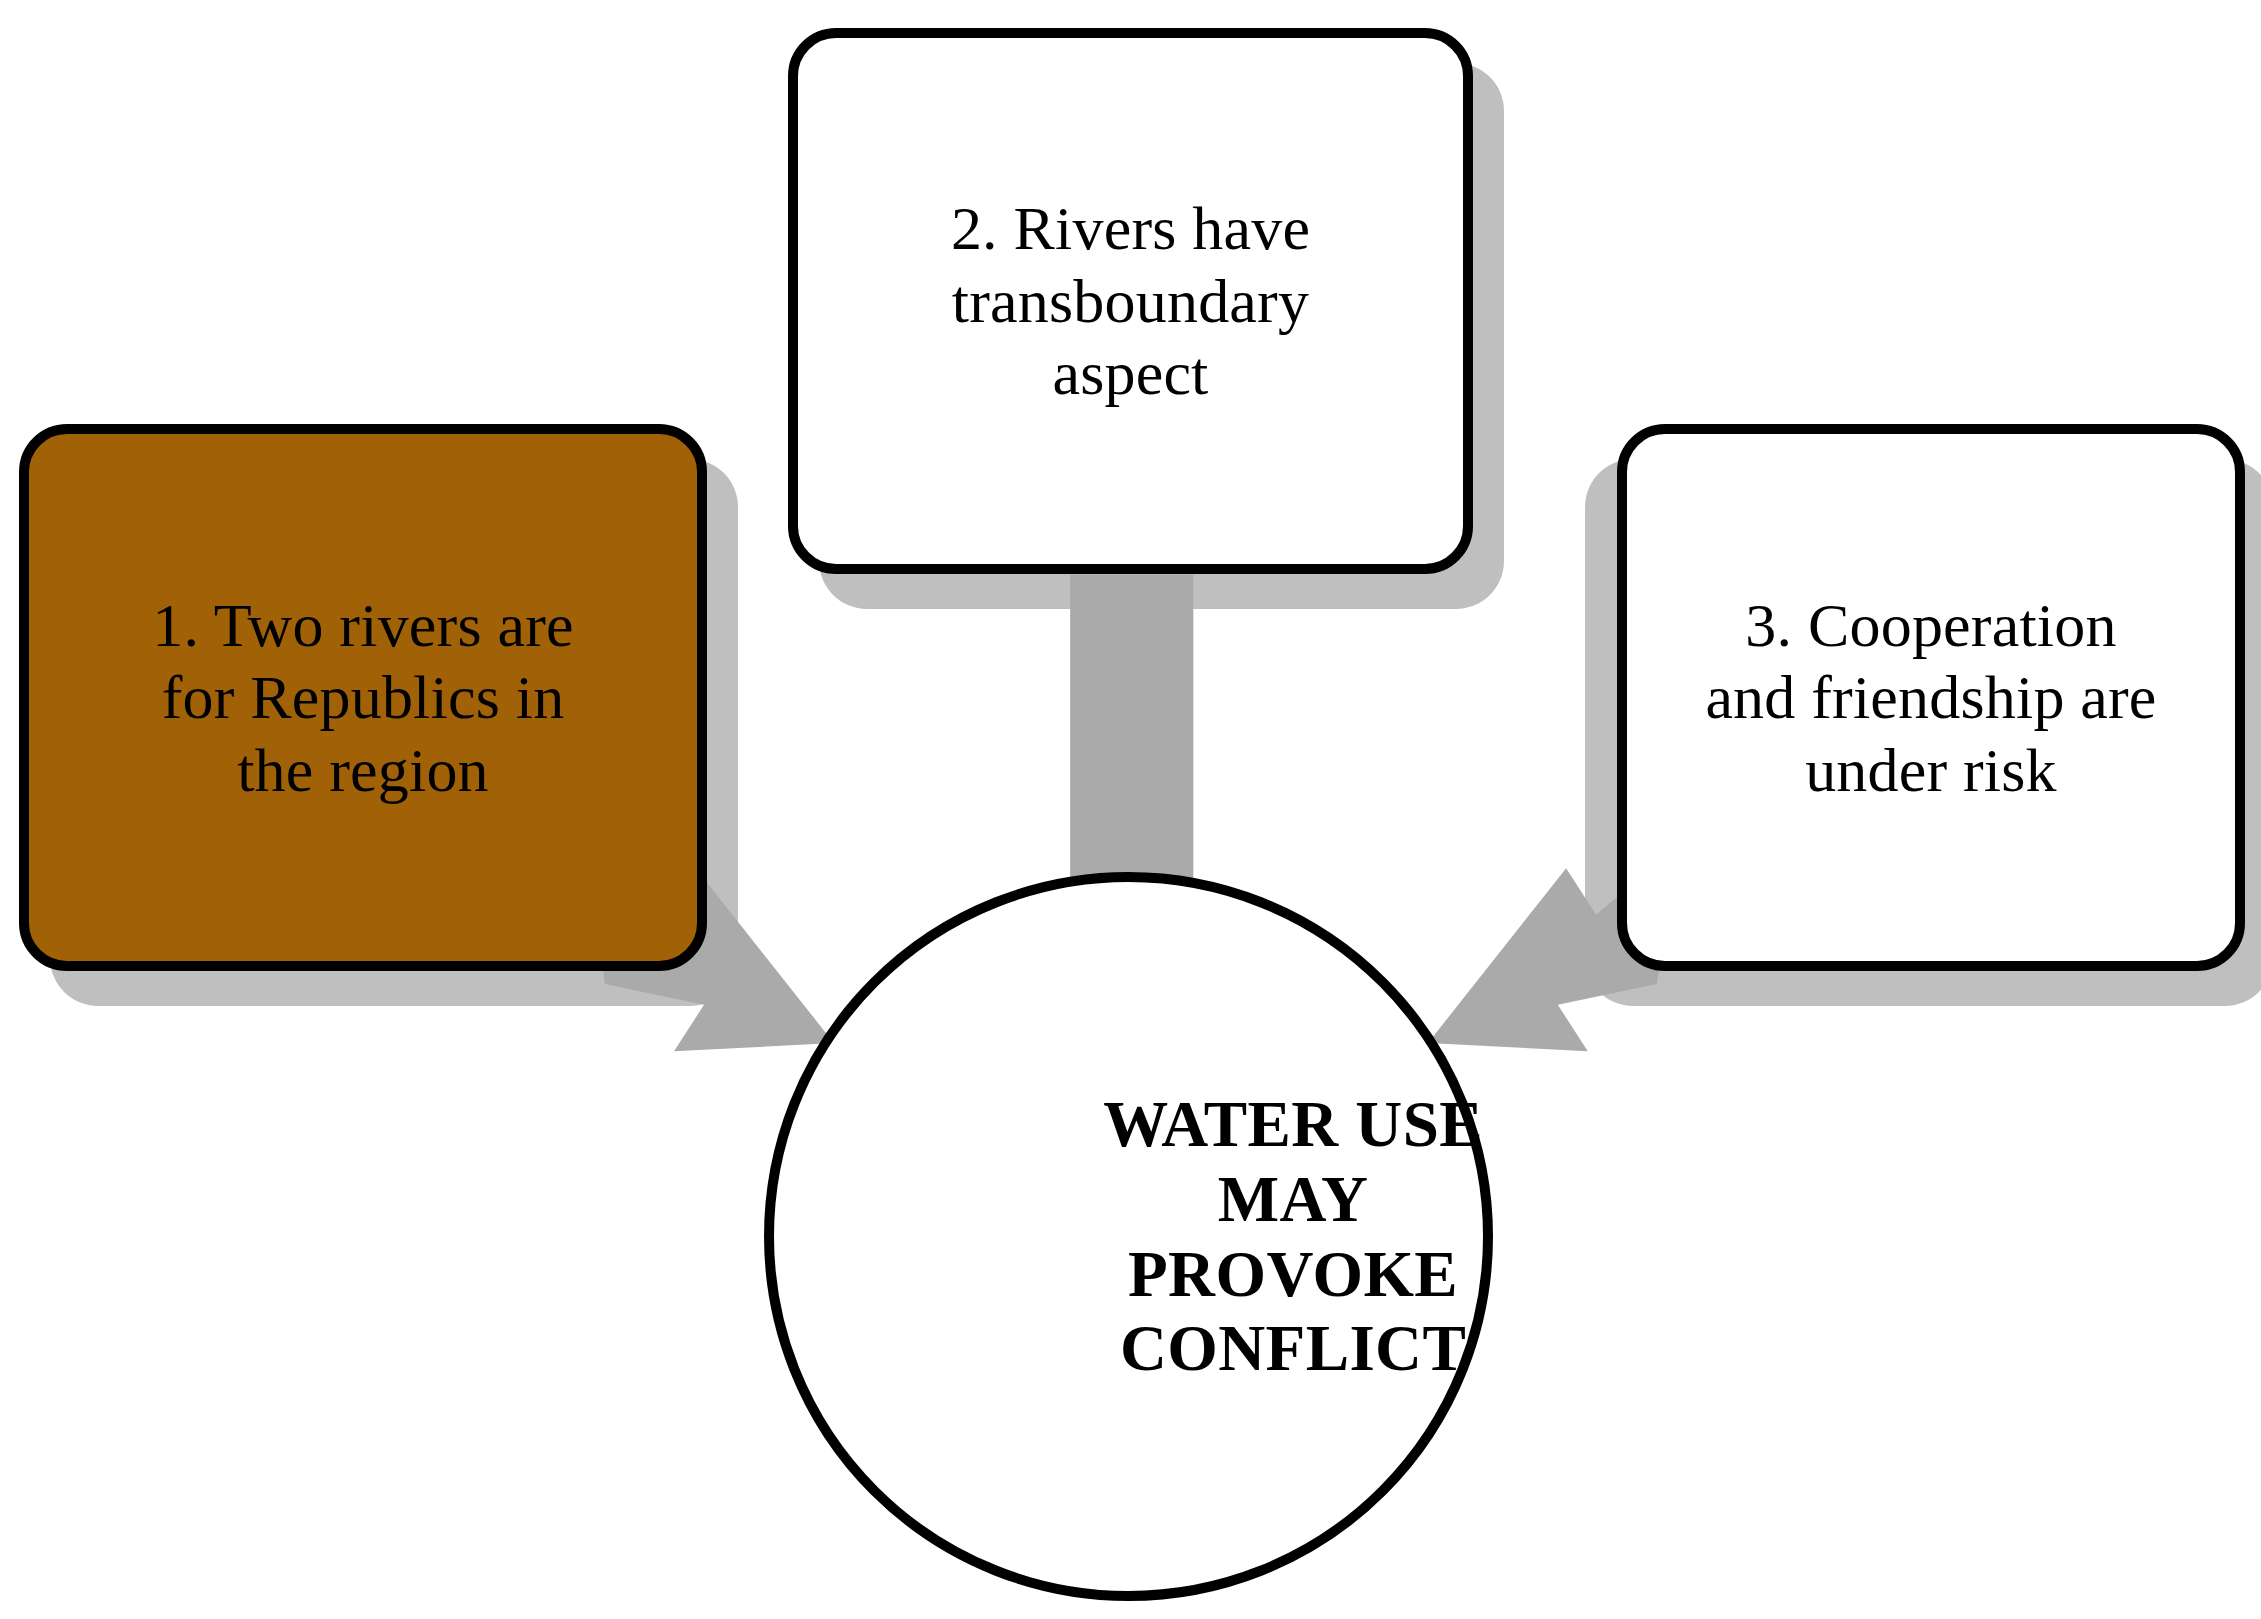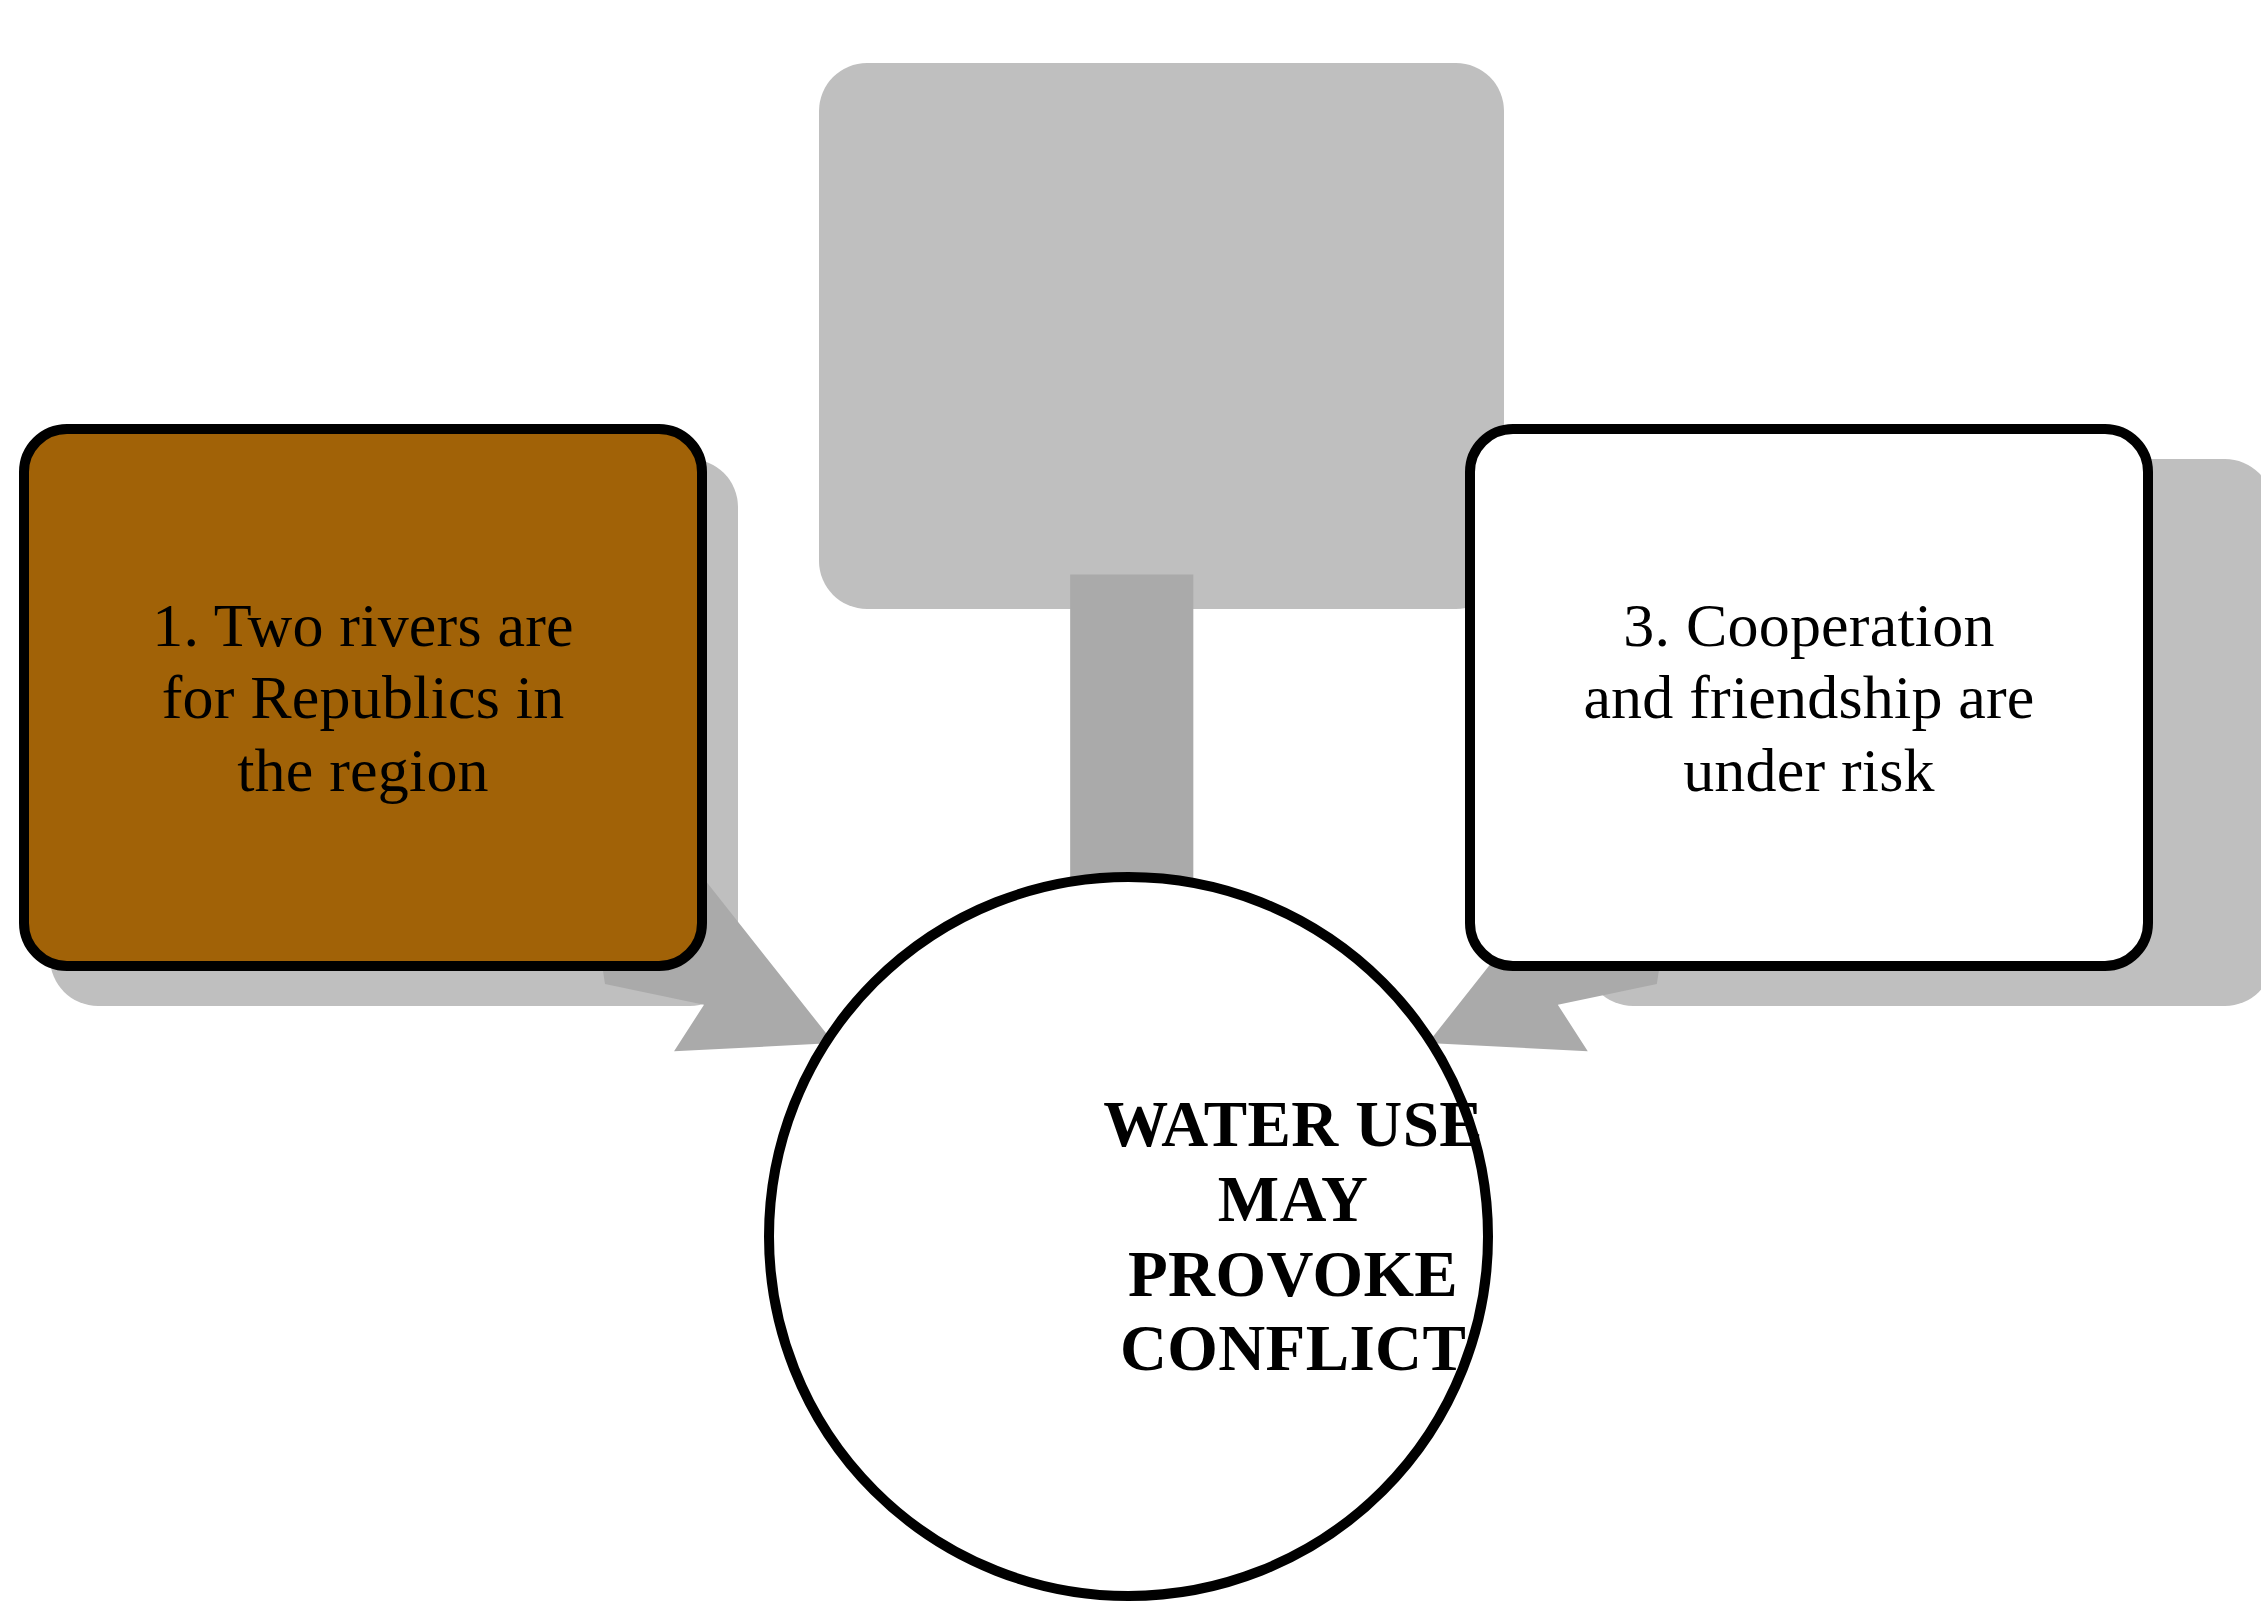--- a/index.html
+++ b/index.html
@@ -38,21 +38,21 @@
     text-align: center;
     color: #000000;
     font-size: 62px;
     line-height: 1.17;
     padding: 0 28px;
     white-space: pre-line;
     letter-spacing: 0.2px;
   }
   #box-1 { left: 19px;   top: 424px; width: 688px;  height: 547px; }
   #box-2 { left: 788px;  top: 28px;  width: 685px;  height: 546px; }
-  #box-3 { left: 1465px; top: 424px; width: 688px;  height: 547px; }
+  #box-3 { left: 1617px; top: 424px; width: 628px;  height: 547px; }
 
   
   #circle-node {
     position: absolute;
     left: 764px;
     top: 872px;
     width: 729px;
     height: 729px;
     box-sizing: border-box;
     border: 10.8px solid #000000;
@@ -102,20 +102,25 @@
 
     <polygon class="arrow-shape" points="2016,1016 1918,1099 1882,1043 1716,1253 1908,1263 1872,1207 1991,1182" fill="#aaaaaa"></polygon>
   </svg>
 
   <div id="box-1" class="node-box" style="border-color: rgb(0, 0, 0); background: #a16207;">
     <div class="node-text">1. Two rivers are
 for Republics in
 the region</div>
   </div>
 
+  <div id="box-2" class="node-box" style="border-color: rgb(0, 0, 0); background: rgb(255, 255, 255);">
+    <div class="node-text">2. Rivers have
+transboundary
+aspect</div>
+  </div>
 
   <div id="box-3" class="node-box" style="border-color: rgb(0, 0, 0); background: rgb(255, 255, 255);">
     <div class="node-text">3. Cooperation
 and friendship are
 under risk</div>
   </div>
 
   <div id="circle-node" style="border-color: rgb(0, 0, 0); background: rgb(255, 255, 255);">
     <div class="circle-text">WATER USE
 MAY

